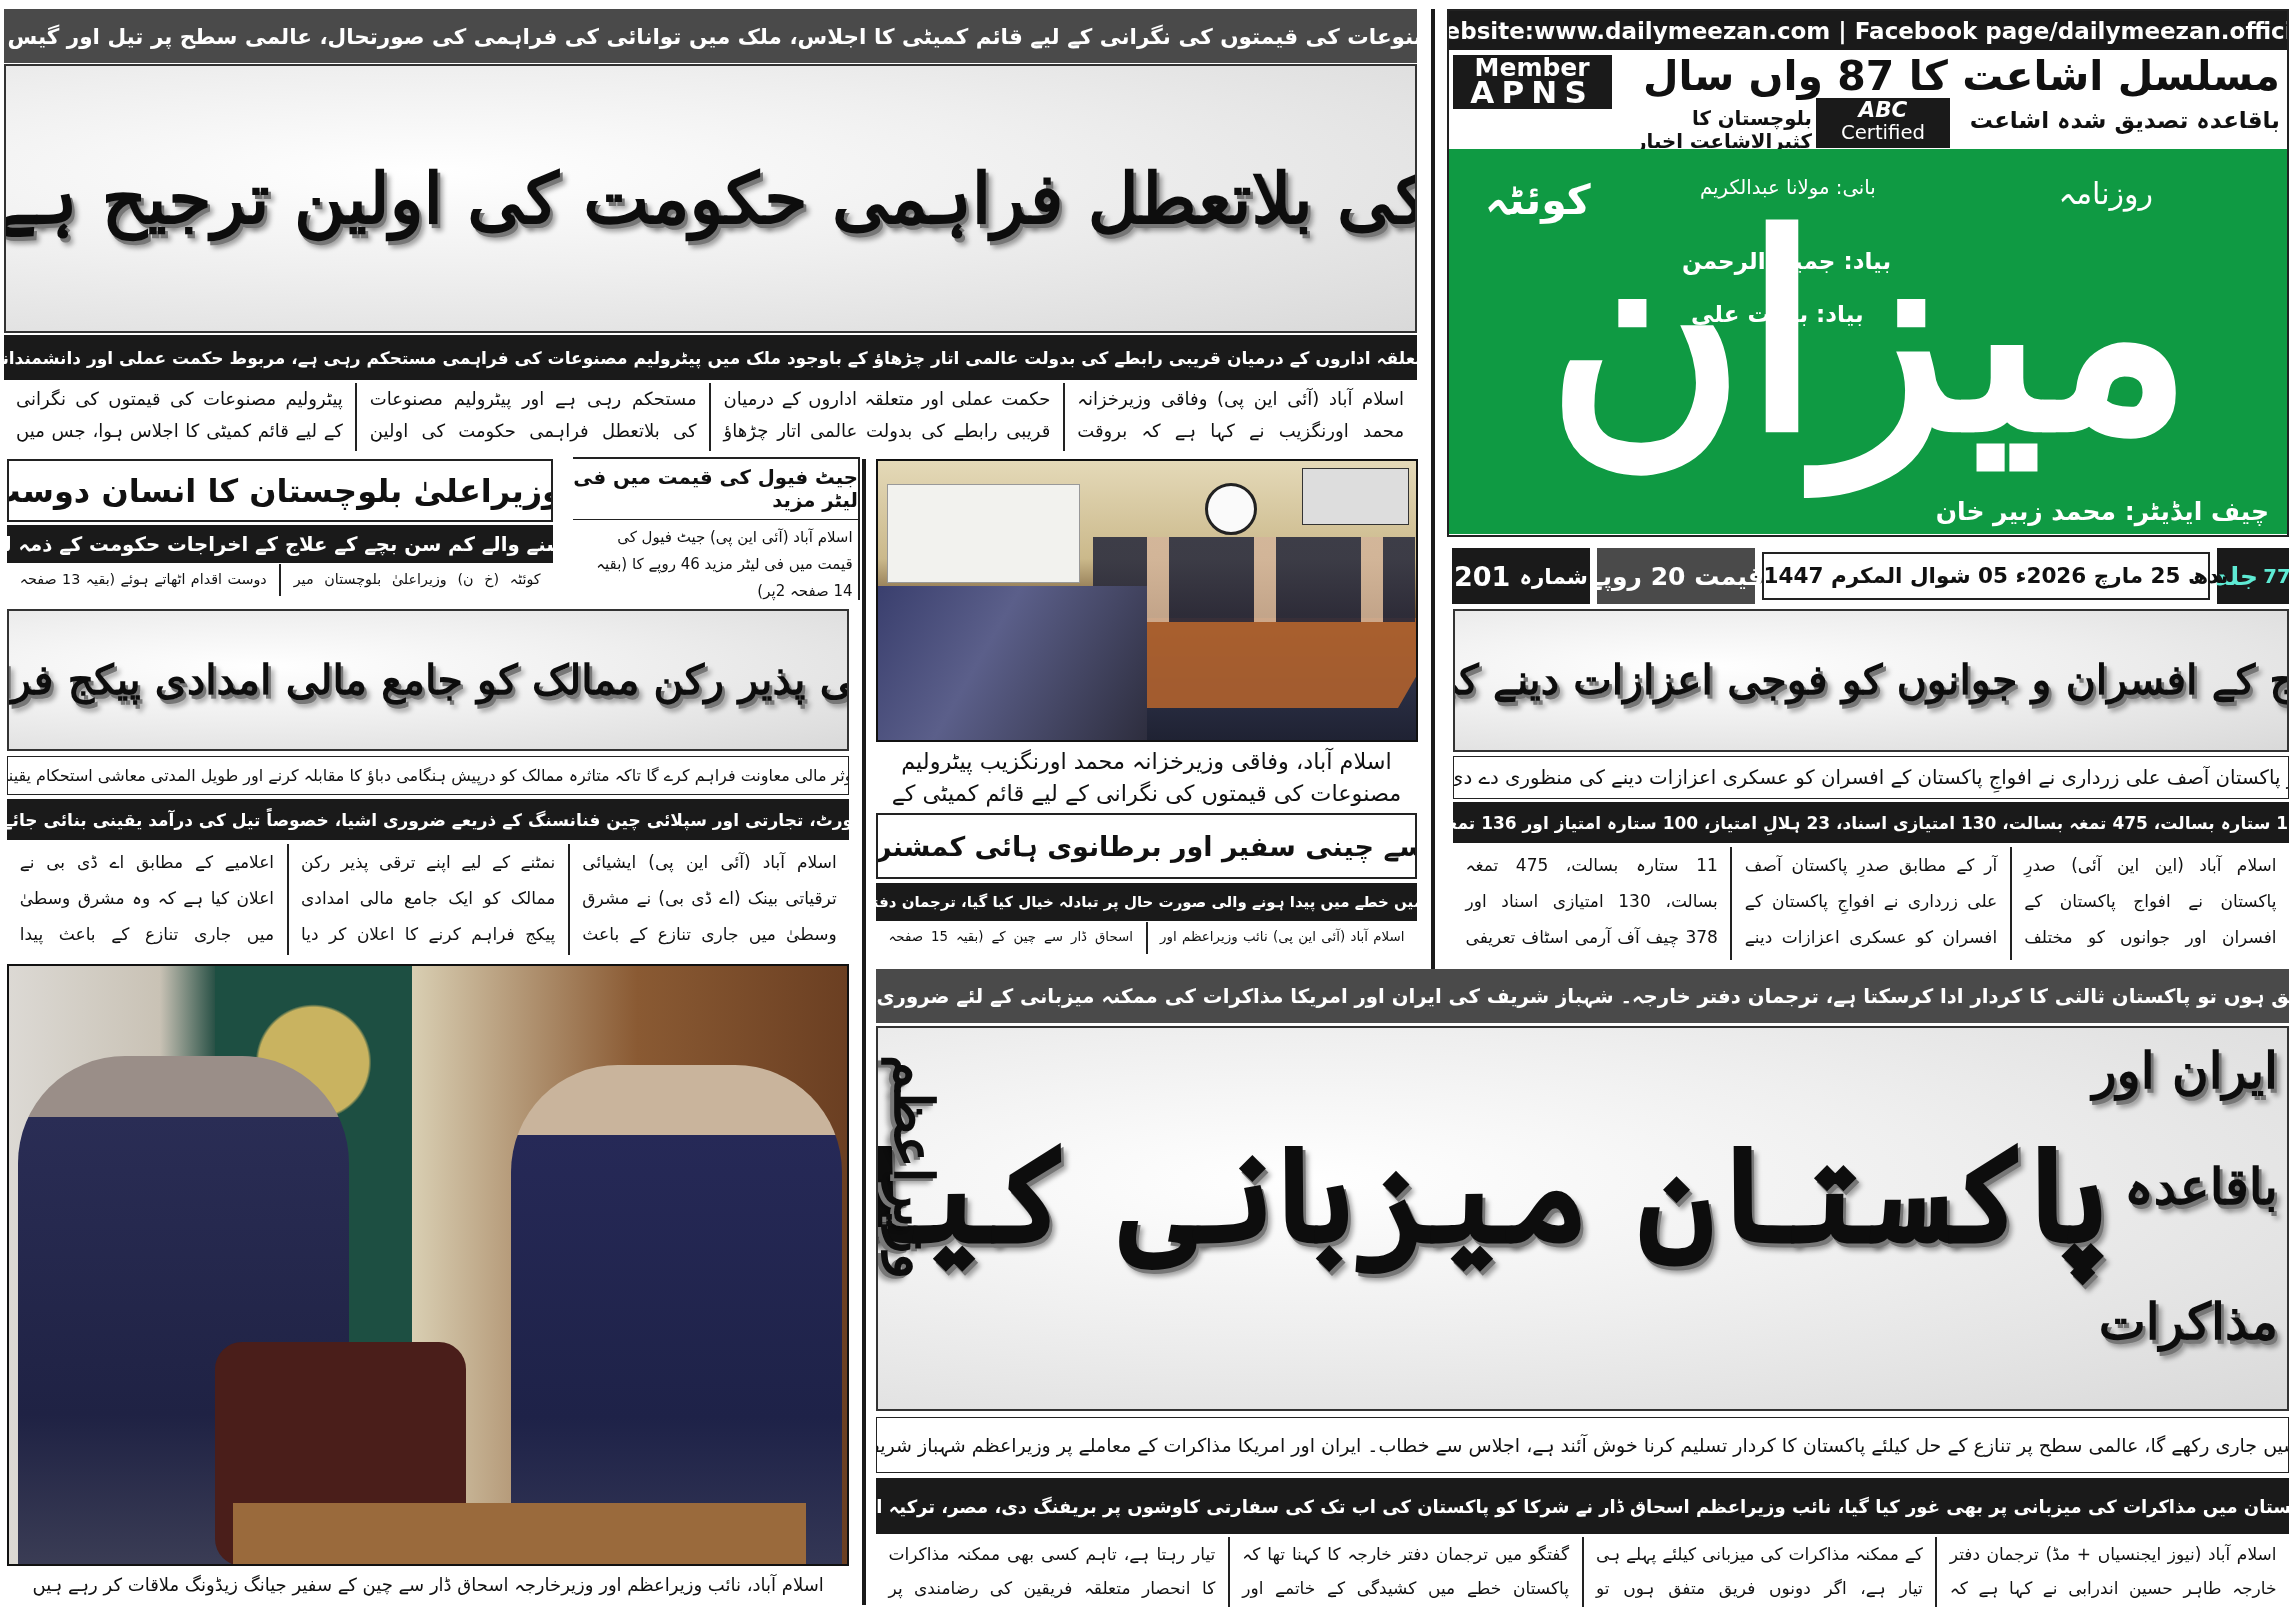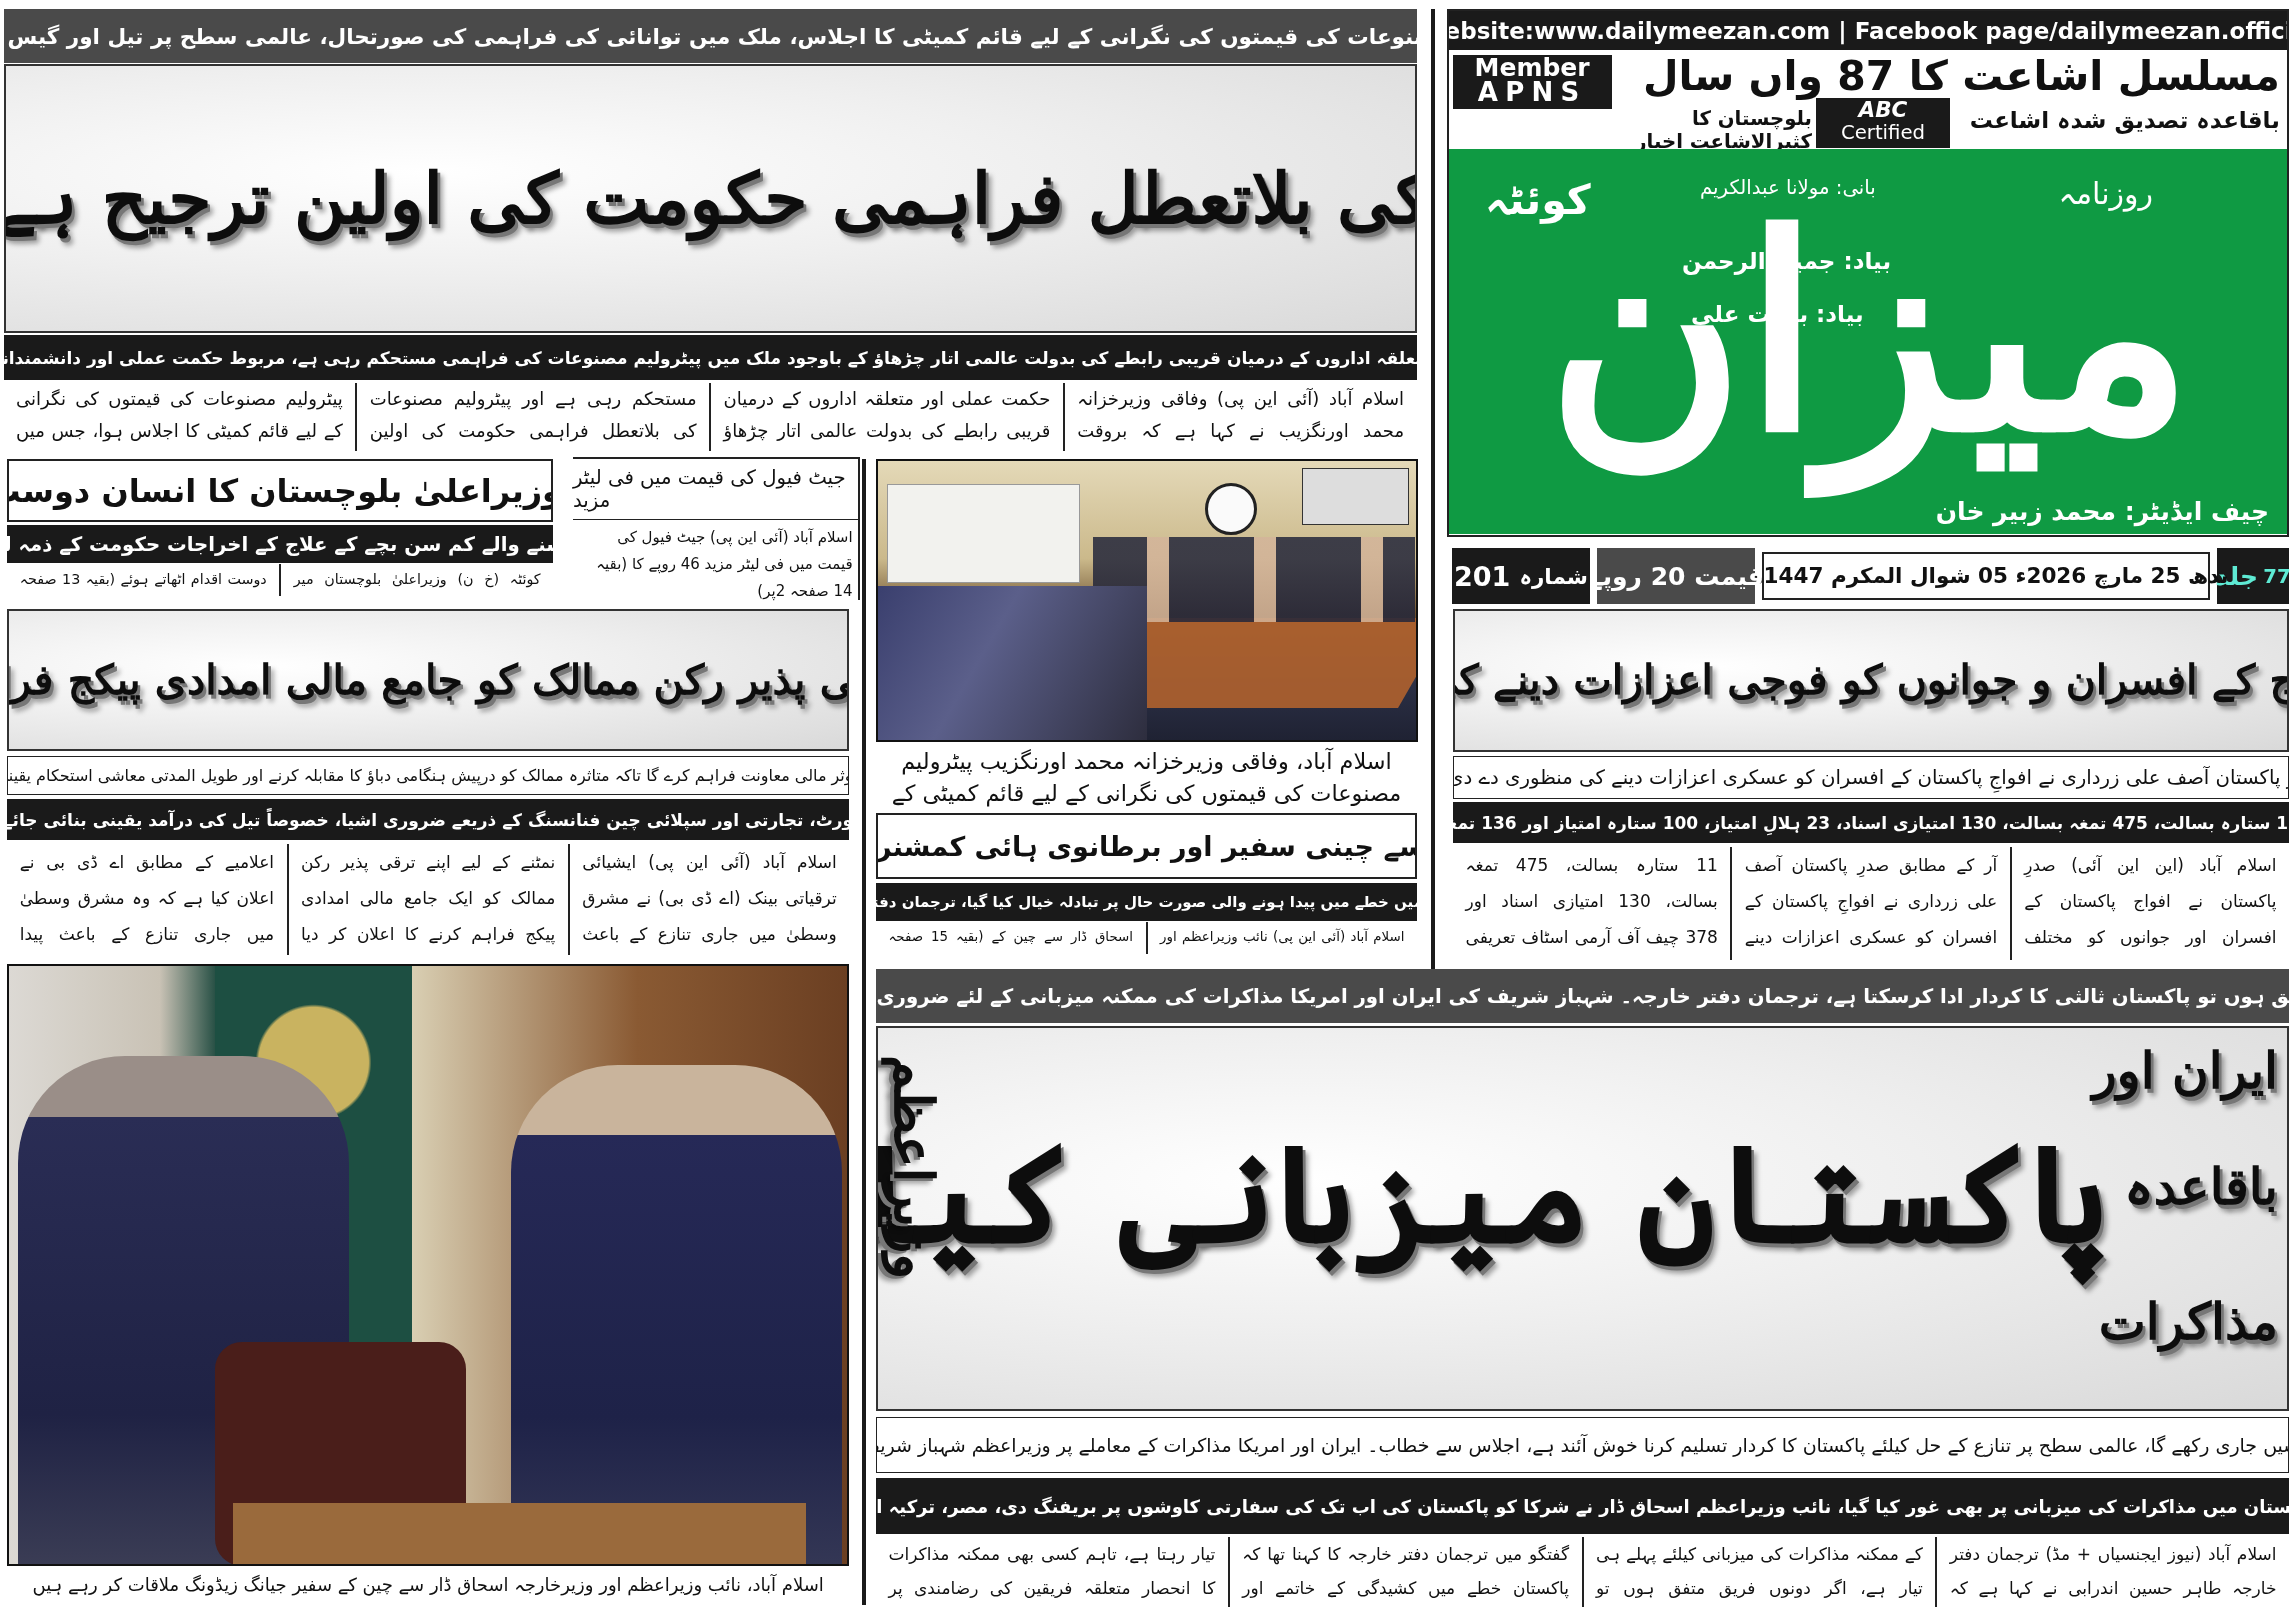--- a/index.html
+++ b/index.html
@@ -47,21 +47,21 @@
 </div>
 
 <div class="abs white-box rtl" style="left:7.2px; top:459px; width:546px; height:63px; font-size:32px; font-weight:bold;">کوئٹہ، وزیراعلیٰ بلوچستان کا انسان دوست اقدام</div>
 <div class="abs dark-strip rtl" style="left:7.2px; top:525px; width:546px; height:38px; font-size:19.7px;">جھلسنے والے کم سن بچے کے علاج کے اخراجات حکومت کے ذمہ لے لیے</div>
 <div class="abs cols" style="left:7.2px; top:564px; width:546px; height:32px;">
   <div class="col" style="font-size:14.3px; line-height:30px;">کوئٹہ (خ ن) وزیراعلیٰ بلوچستان میر سرفراز بگٹی نے انسان</div>
   <div class="col" style="font-size:14.3px; line-height:30px;">دوست اقدام اٹھاتے ہوئے (بقیہ 13 صفحہ 2پر)</div>
 </div>
 
 <div class="abs" style="left:573px; top:457px; width:287px; height:143px; border-top:2.7px solid #222; border-right:2.7px solid #222;">
-  <div class="rtl" style="text-align:left; font-size:19.7px; font-weight:normal; margin-top:7.2px;">جیٹ فیول کی قیمت میں فی لیٹر مزید</div>
+  <div class="rtl" style="text-align:right; font-size:19.7px; font-weight:bold; margin-top:7.2px;">جیٹ فیول کی قیمت میں فی لیٹر مزید</div>
   <div class="rtl" style="font-size:15px; line-height:27px; margin-top:7.2px; border-top:1.8px solid #222; padding:3.6px 5.4px 0;">اسلام آباد (آئی این پی) جیٹ فیول کی قیمت میں فی لیٹر مزید 46 روپے کا (بقیہ 14 صفحہ 2پر)</div>
 </div>
 
 <div class="photo" style="left:876px; top:459px; width:542px; height:283px; background:linear-gradient(180deg,#e4d9b8 0%,#cbb98b 35%,#6b4f2e 55%,#2b2f45 80%,#1f2233 100%);">
   <div style="position:absolute; left:9px; top:23px; width:193px; height:99px; background:#f2f2ee; border:1.8px solid #999;"></div>
   <div style="position:absolute; left:327px; top:21.5px; width:52px; height:52px; border-radius:50%; background:#fafafa; border:3.6px solid #222;"></div>
   <div style="position:absolute; right:7.2px; top:7.2px; width:107px; height:57px; background:#ddd; border:1.8px solid #333;"></div>
   <div style="position:absolute; left:134px; top:157px; width:412px; height:90px; background:#b0622d; transform:skewX(-30deg); opacity:0.9;"></div>
   <div style="position:absolute; left:215px; top:76px; width:322px; height:85px; background:repeating-linear-gradient(90deg,#23263a 0 54px,#d3b49a 54px 76px,#23263a 76px 107px);opacity:0.85;"></div>
   <div style="position:absolute; left:0; top:125px; width:269px; height:158px; background:linear-gradient(120deg,#3a3f6e,#5b5f8a 40%,#2d2d3d);"></div>
@@ -94,21 +94,21 @@
   <div class="col" style="font-size:13.4px; line-height:30px;">اسلام آباد (آئی این پی) نائب وزیراعظم اور وزیرخارجہ</div>
   <div class="col" style="font-size:13.4px; line-height:30px;">اسحاق ڈار سے چین کے (بقیہ 15 صفحہ 2پر)</div>
 </div>
 
 <div class="abs" style="left:1447px; top:9px; width:842px; height:528px; border:2.7px solid #222;">
   <div class="dark-strip" style="height:39px; font-size:23px;">Website:www.dailymeezan.com | Facebook page/dailymeezan.official</div>
 
   <div style="position:relative; height:99px; background:#fff;">
     <div style="position:absolute; left:3.6px; top:5.4px; width:159px; height:54px; background:#1a1a1a; color:#fff; text-align:center; font-weight:bold; line-height:25px;">
       <div style="font-size:25px;">Member</div>
-      <div style="font-size:26px; letter-spacing:7.2px;">APNS</div>
+      <div style="font-size:31px; letter-spacing:7.2px;">APNS</div>
     </div>
     <div class="rtl" style="position:absolute; right:7.2px; top:1.8px; width:663px; font-size:41px; font-weight:bold; text-align:right;">مسلسل اشاعت کا 87 واں سال</div>
     <div style="position:absolute; left:367px; top:48px; width:134px; height:50px; background:#1a1a1a; color:#fff; text-align:center; line-height:23px;">
       <div style="font-size:21.5px; font-weight:bold;font-style:italic;">ABC</div>
       <div style="font-size:19.7px;">Certified</div>
     </div>
     <div class="rtl" style="position:absolute; right:7.2px; top:57px; font-size:23px; font-weight:bold;">باقاعدہ تصدیق شدہ اشاعت</div>
     <div class="rtl" style="position:absolute; left:170px; top:57px; width:193px; font-size:19.7px; font-weight:bold; text-align:right;">بلوچستان کا کثیرالاشاعت اخبار</div>
   </div>
 

